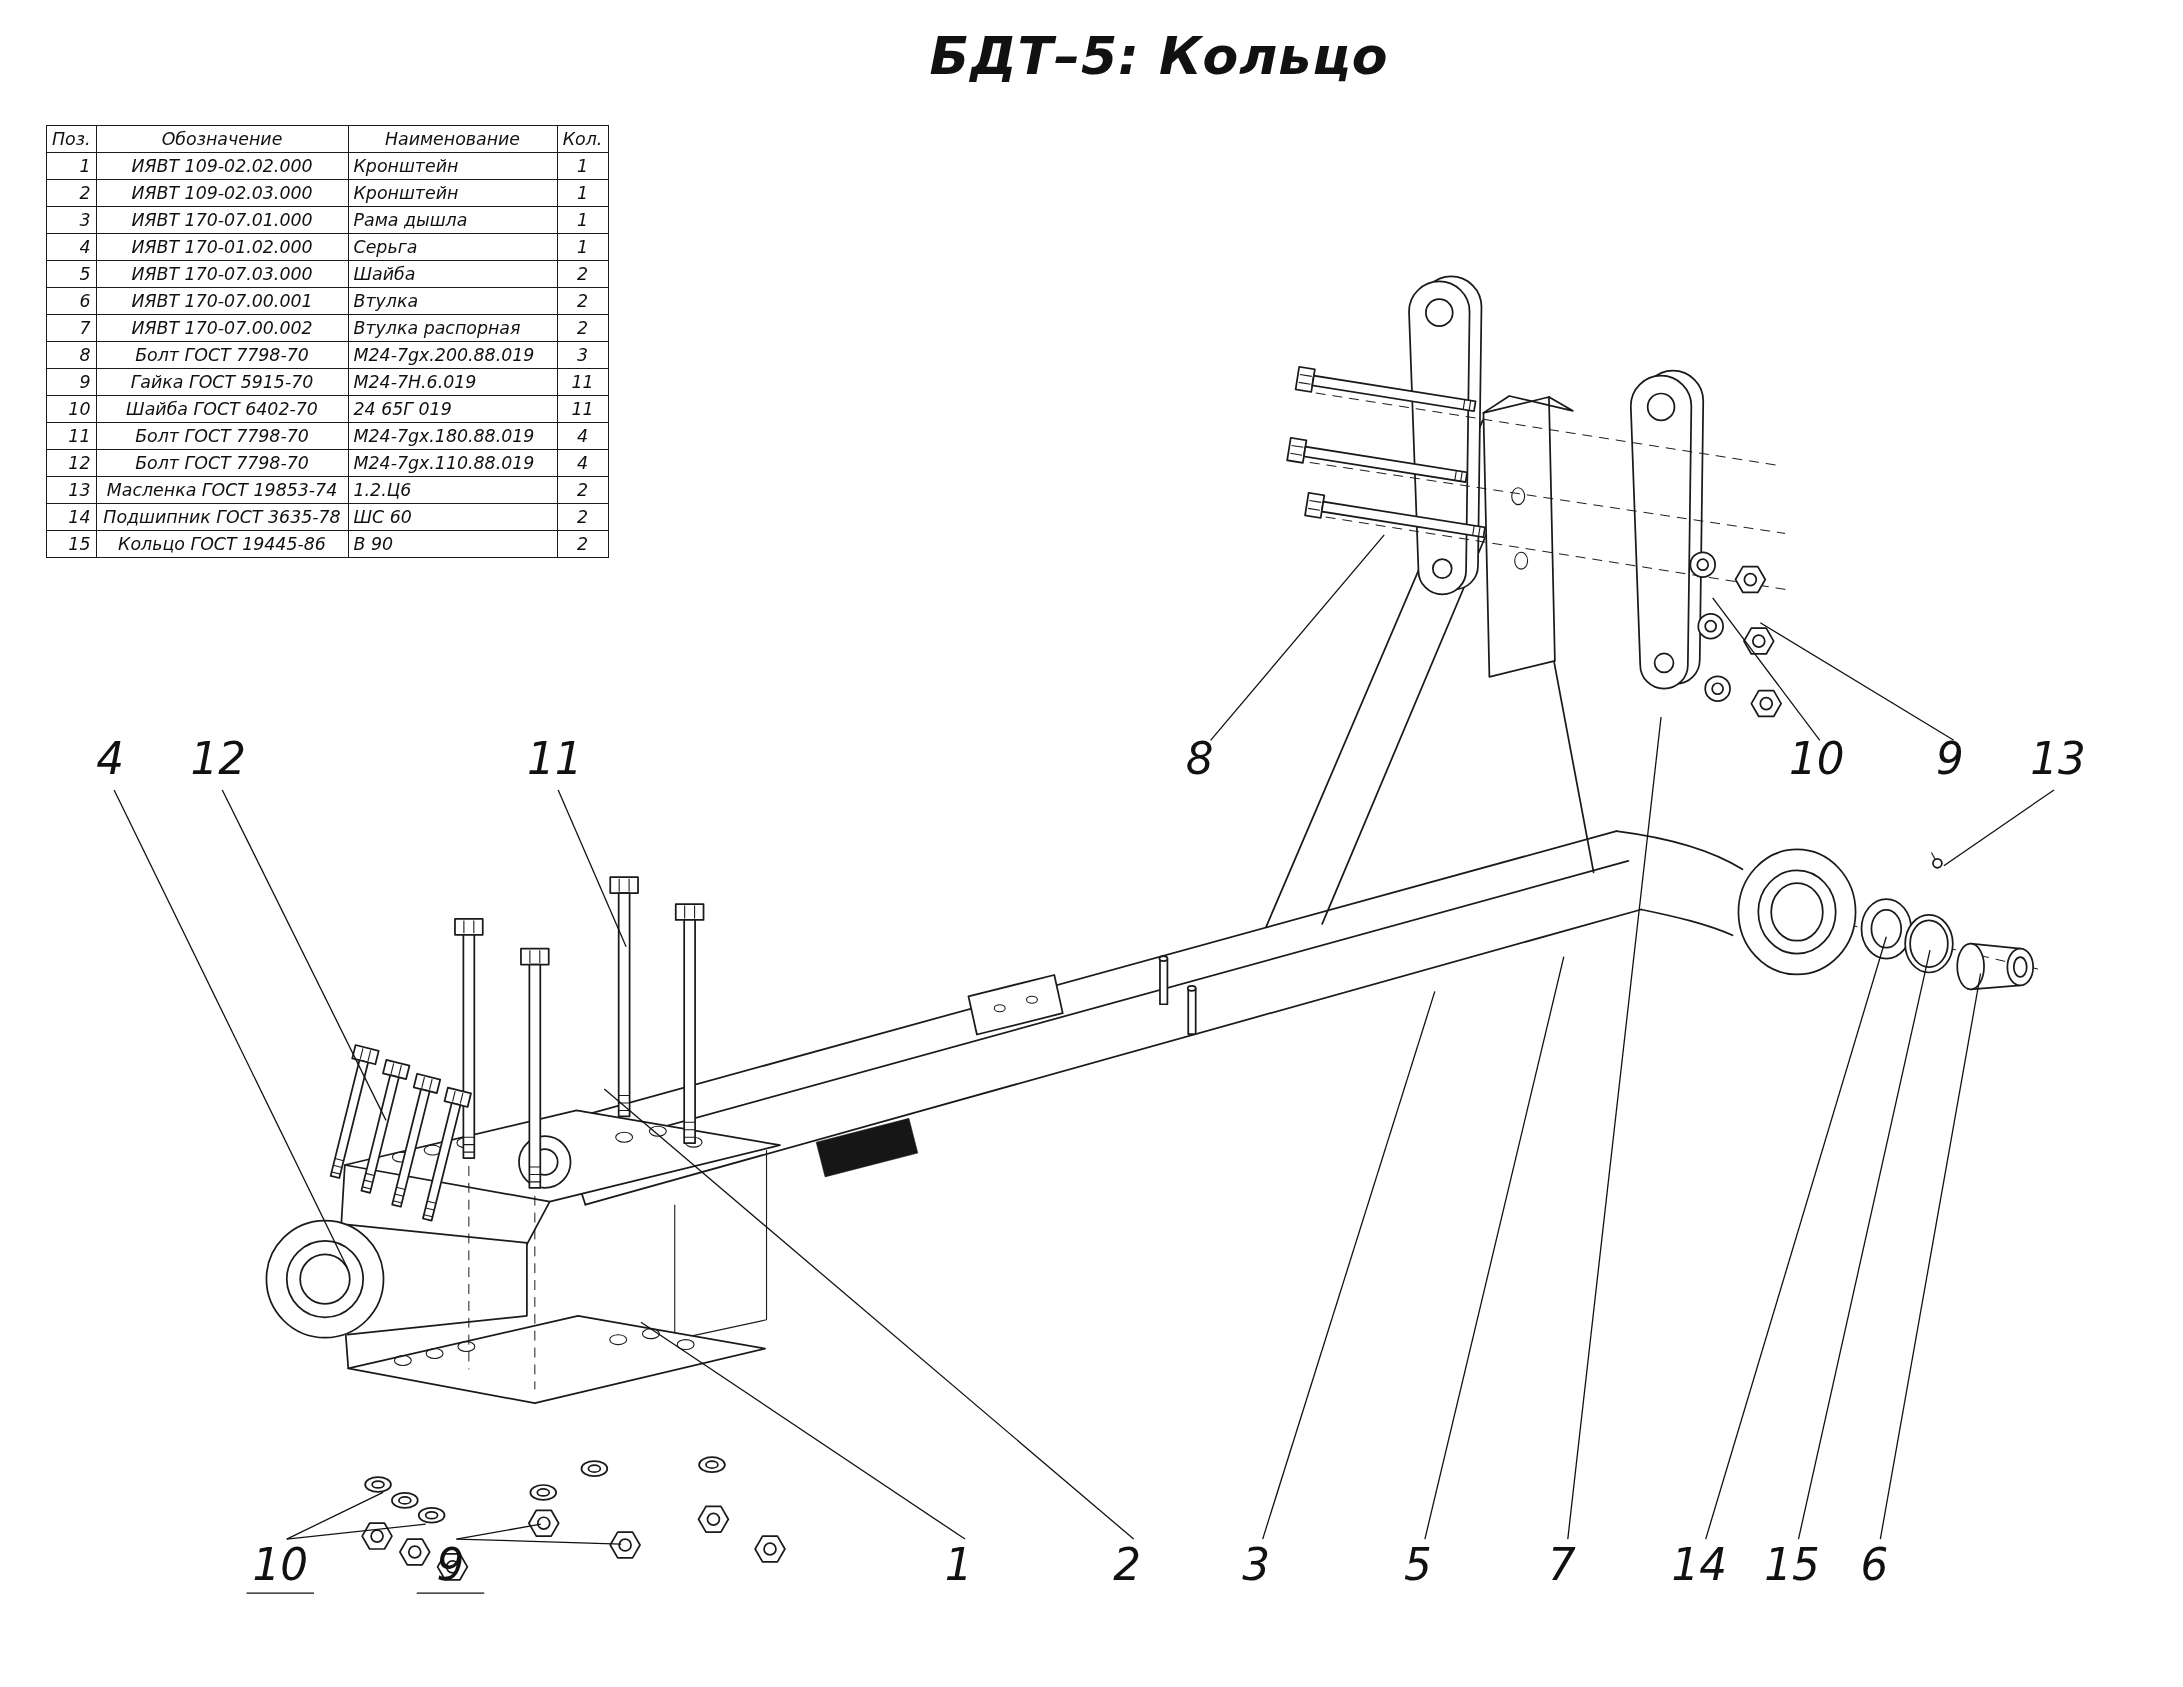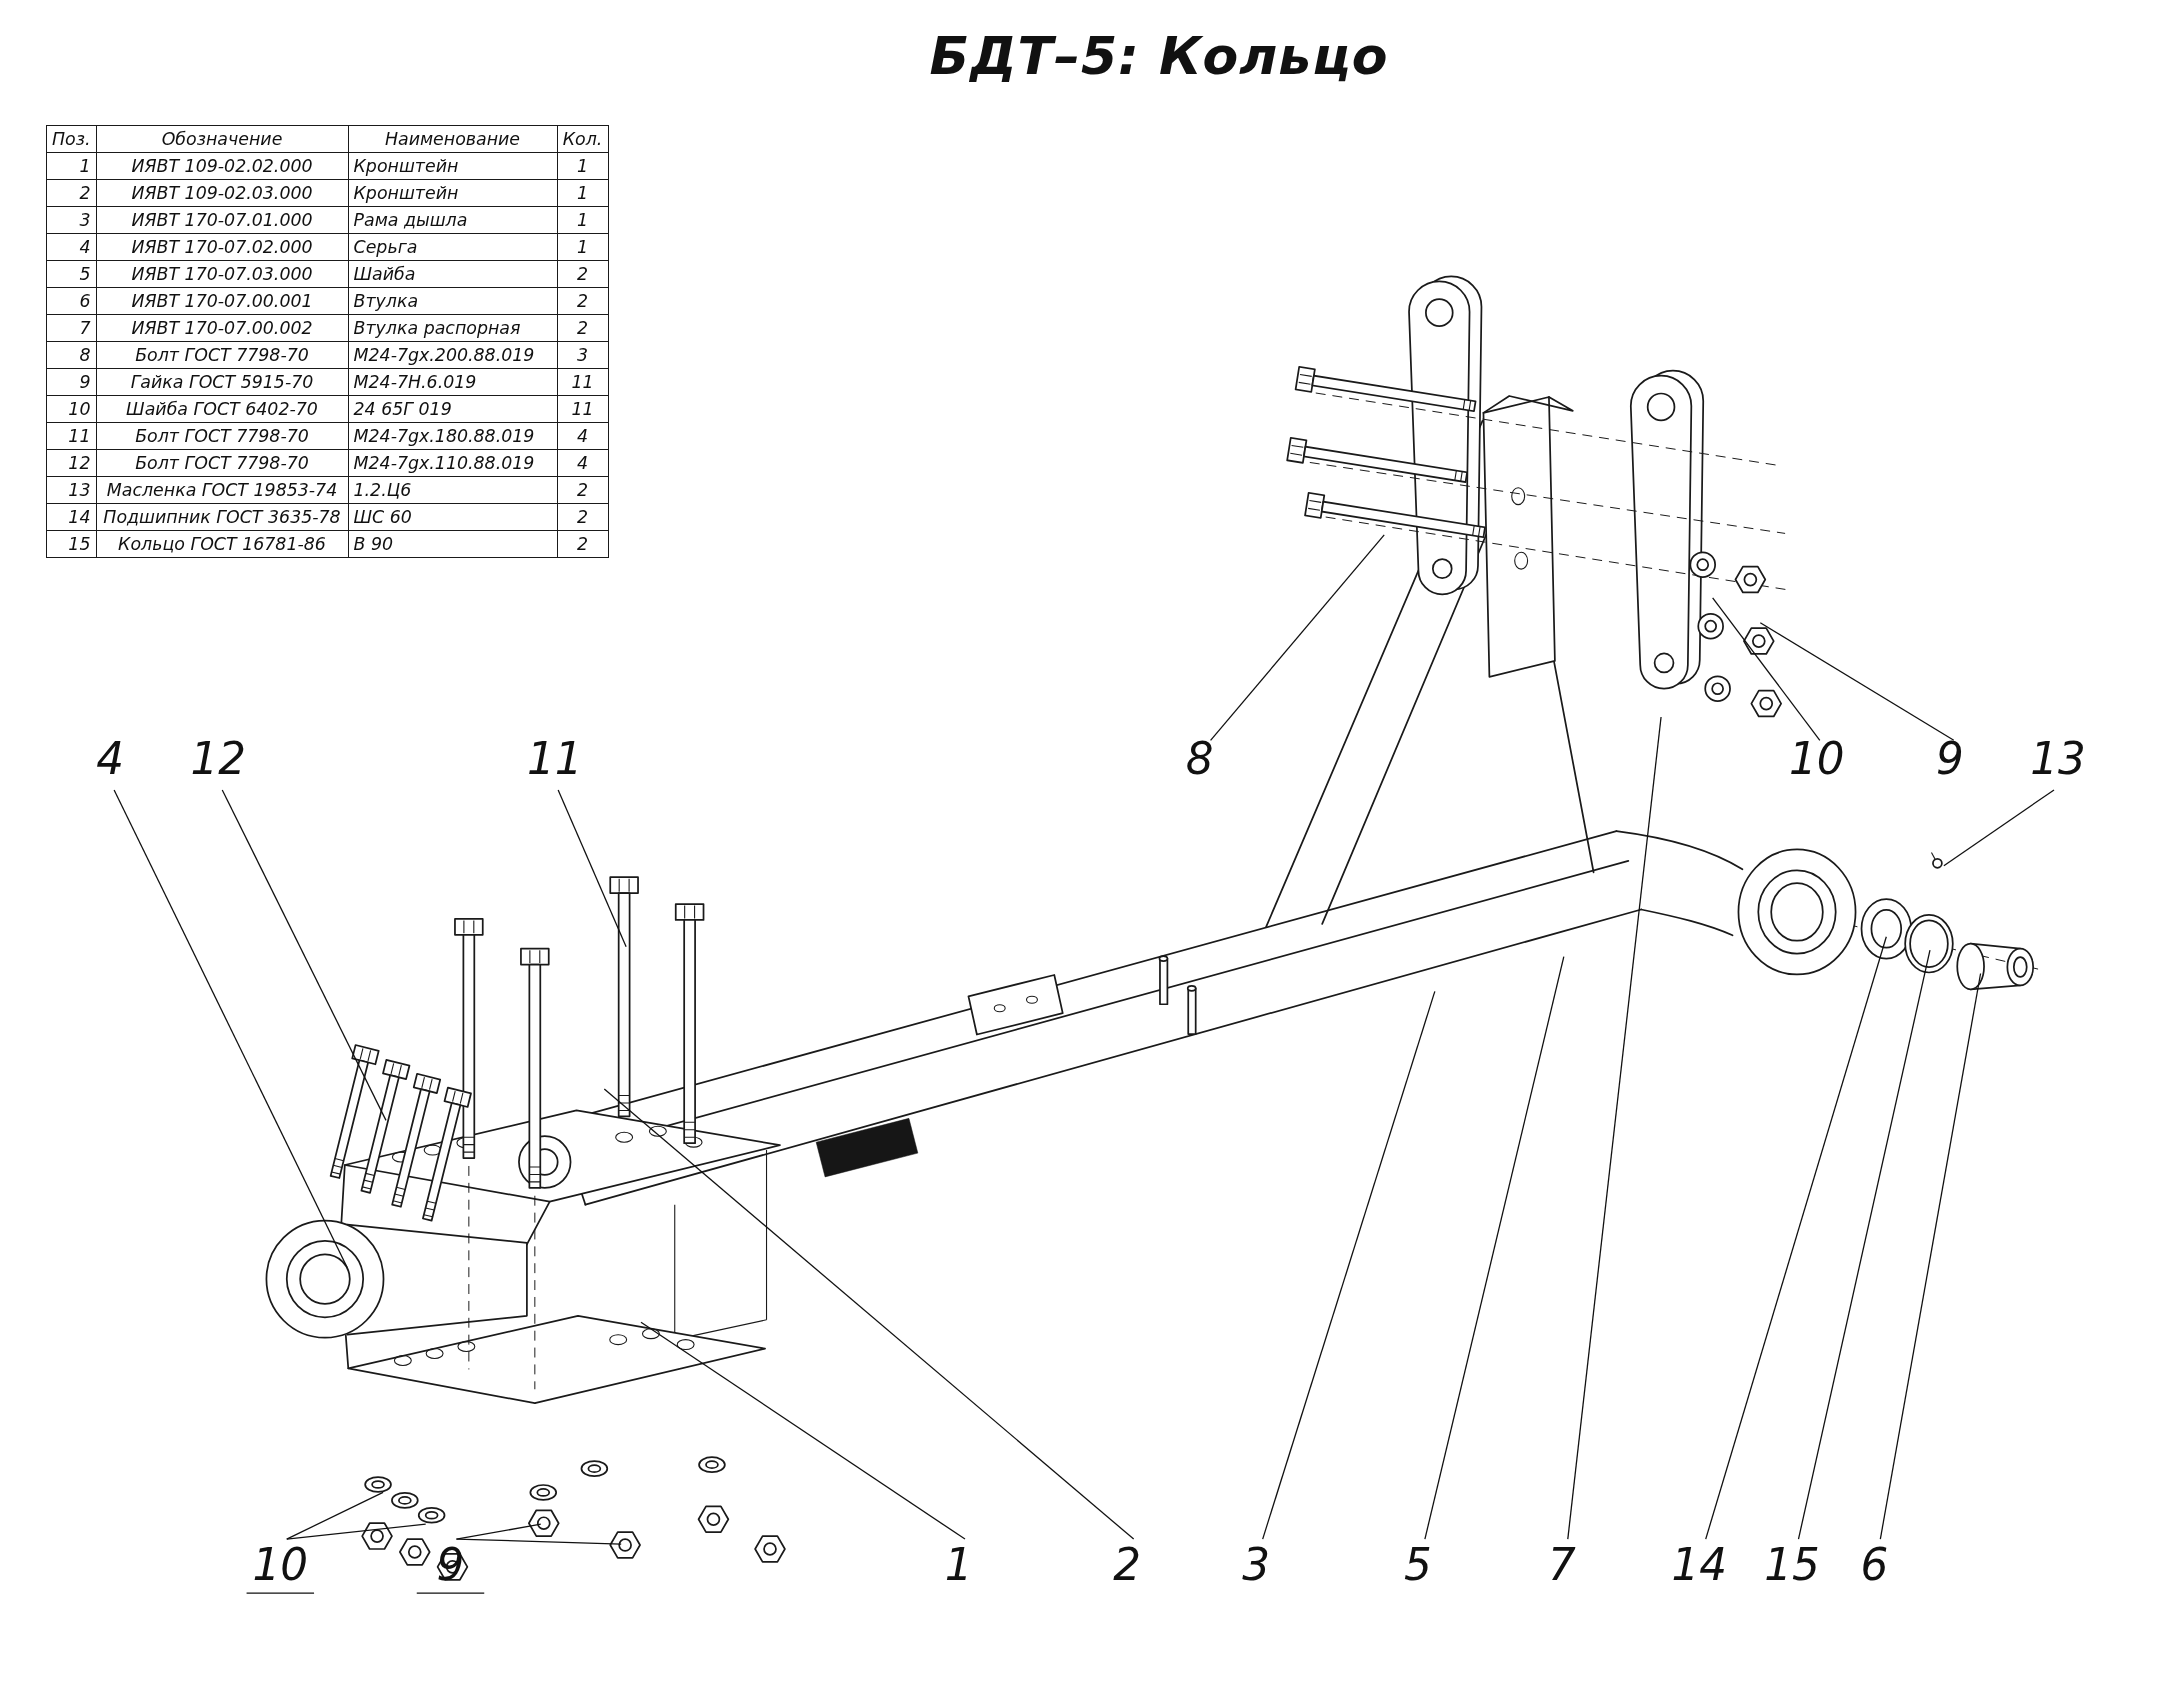--- a/index.html
+++ b/index.html
@@ -66,21 +66,21 @@
         <td class="c3">1</td>
       </tr>
       <tr>
         <td class="c0">3</td>
         <td class="c1">ИЯВТ 170-07.01.000</td>
         <td class="c2">Рама дышла</td>
         <td class="c3">1</td>
       </tr>
       <tr>
         <td class="c0">4</td>
-        <td class="c1">ИЯВТ 170-07.02.000</td>
+        <td class="c1">ИЯВТ 170-01.02.000</td>
         <td class="c2">Серьга</td>
         <td class="c3">1</td>
       </tr>
       <tr>
         <td class="c0">5</td>
         <td class="c1">ИЯВТ 170-07.03.000</td>
         <td class="c2">Шайба</td>
         <td class="c3">2</td>
       </tr>
       <tr>
@@ -132,21 +132,21 @@
         <td class="c3">2</td>
       </tr>
       <tr>
         <td class="c0">14</td>
         <td class="c1">Подшипник ГОСТ 3635-78</td>
         <td class="c2">ШС 60</td>
         <td class="c3">2</td>
       </tr>
       <tr>
         <td class="c0">15</td>
-        <td class="c1">Кольцо ГОСТ 16781-86</td>
+        <td class="c1">Кольцо ГОСТ 19445-86</td>
         <td class="c2">В 90</td>
         <td class="c3">2</td>
       </tr>
     </tbody>
 </table>
 
 <svg class="draw" viewBox="0 0 4400 3400" xmlns="http://www.w3.org/2000/svg">
 
   <defs>
 

